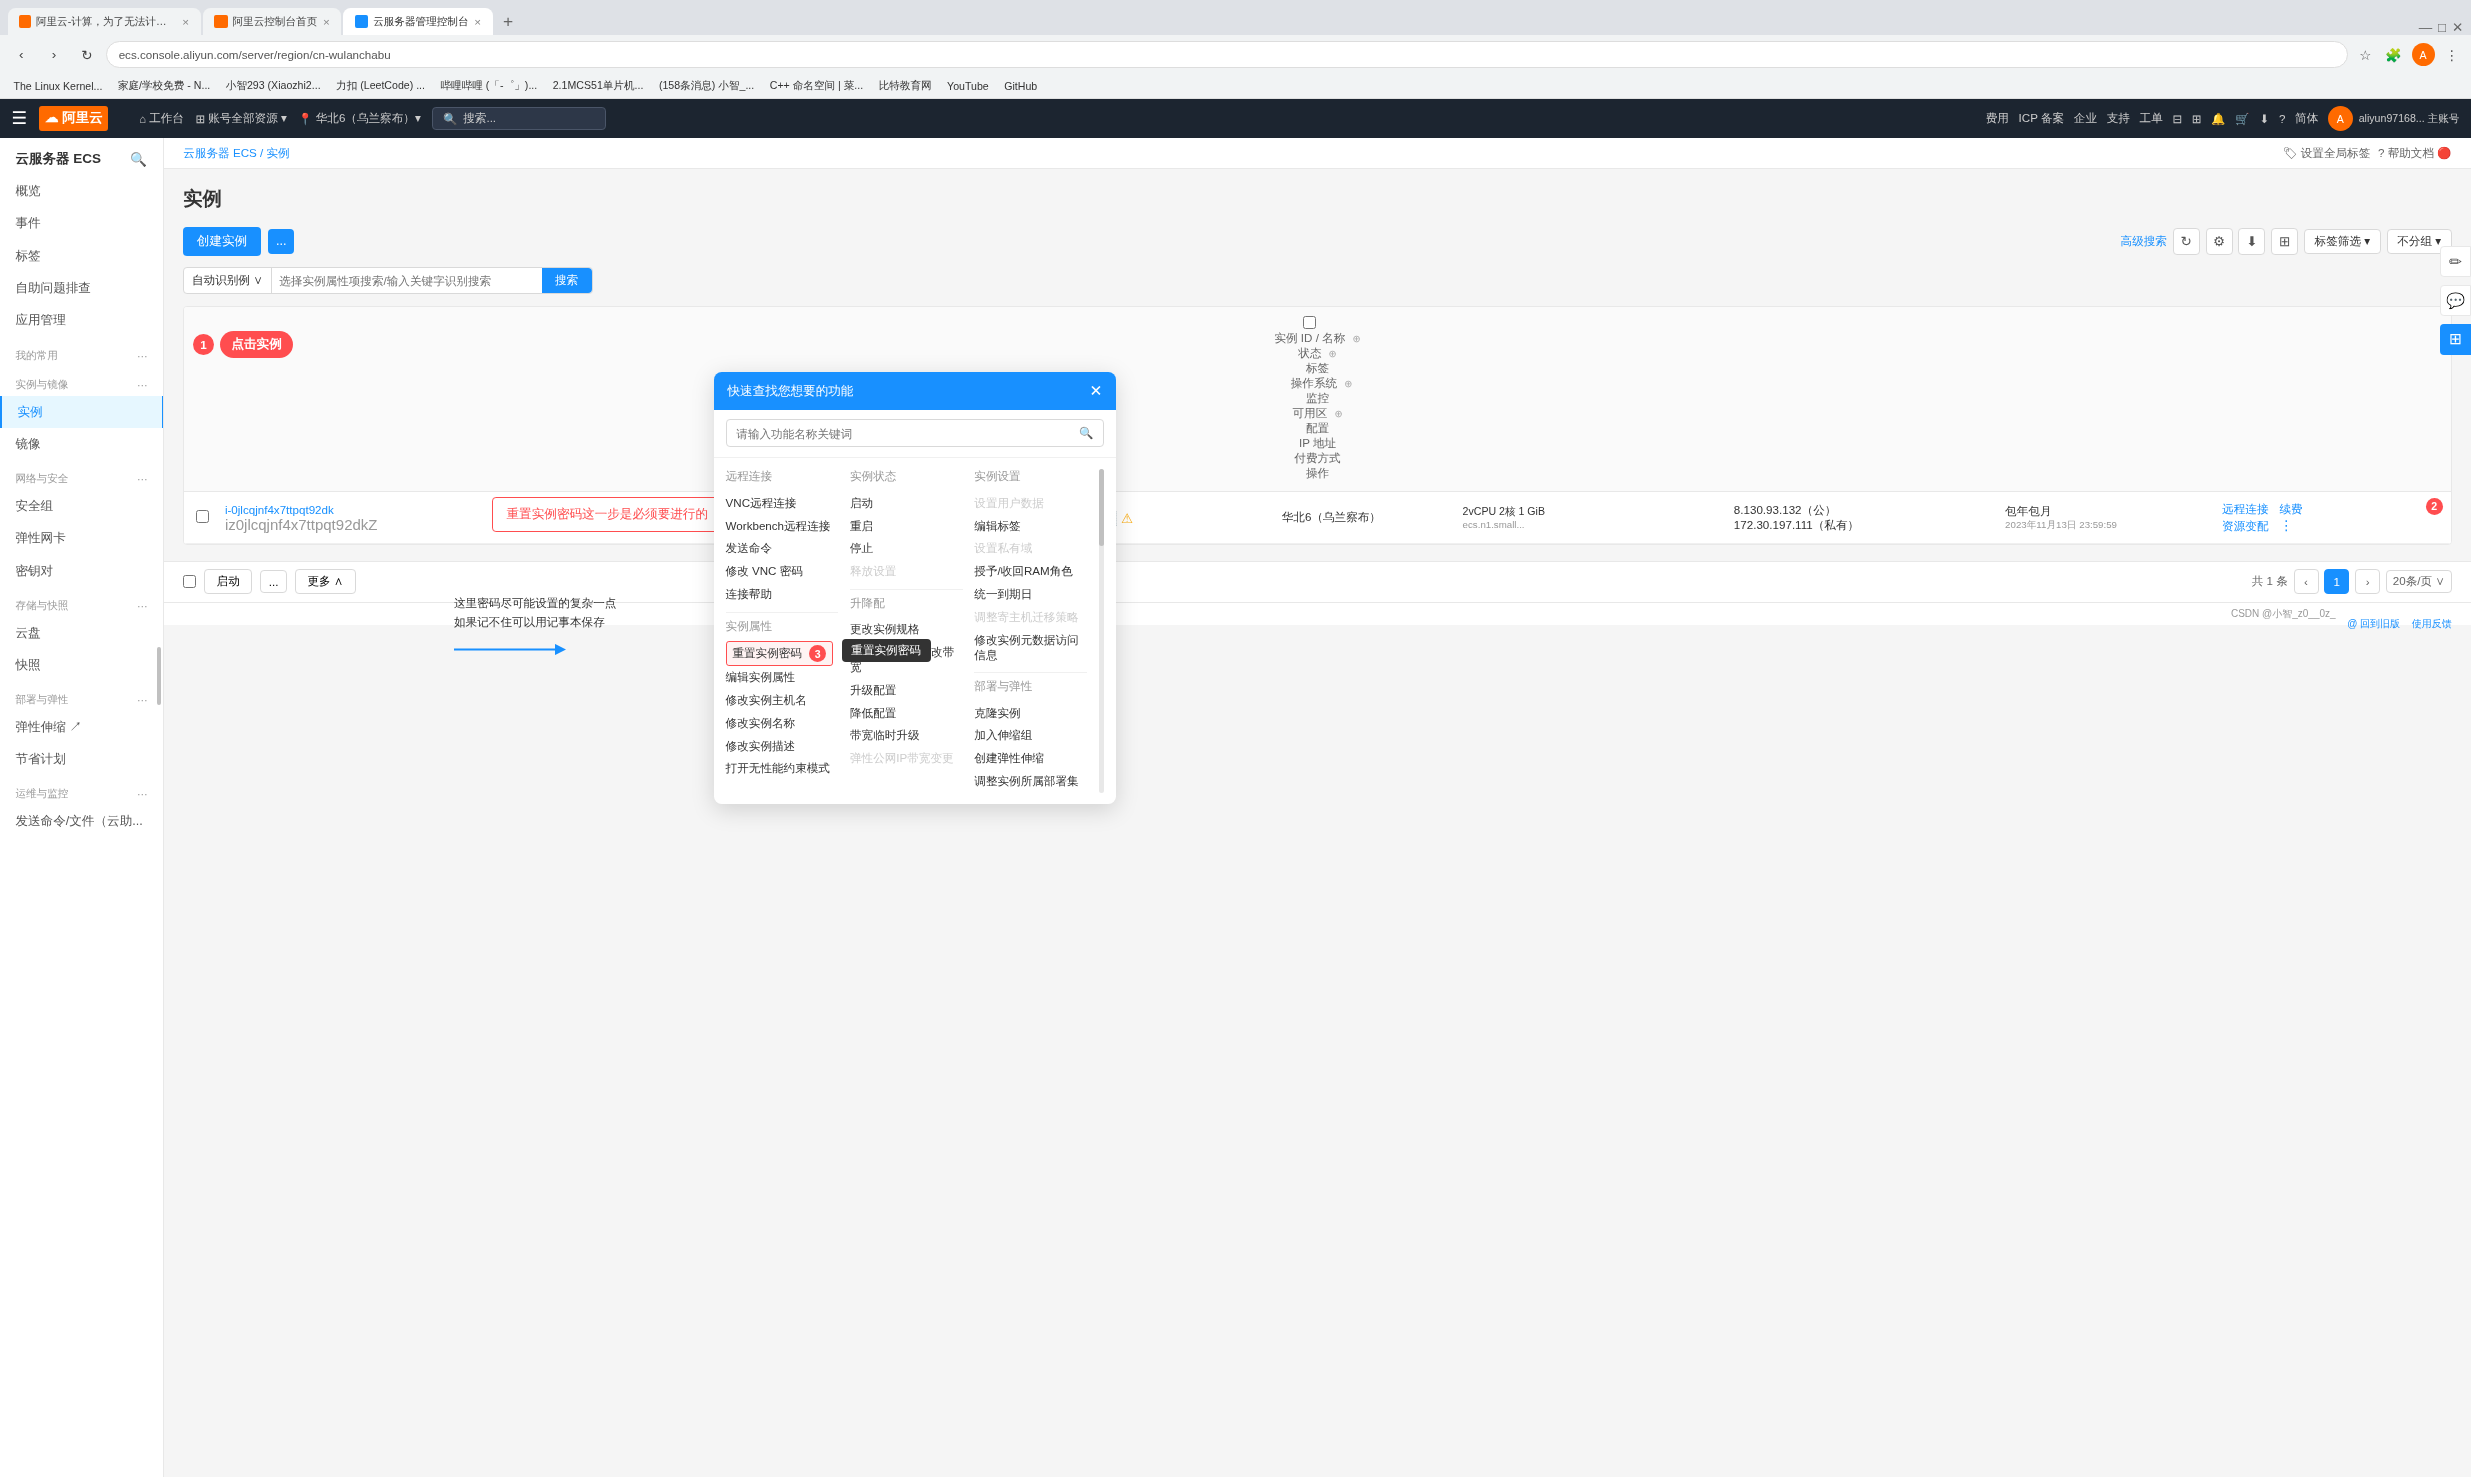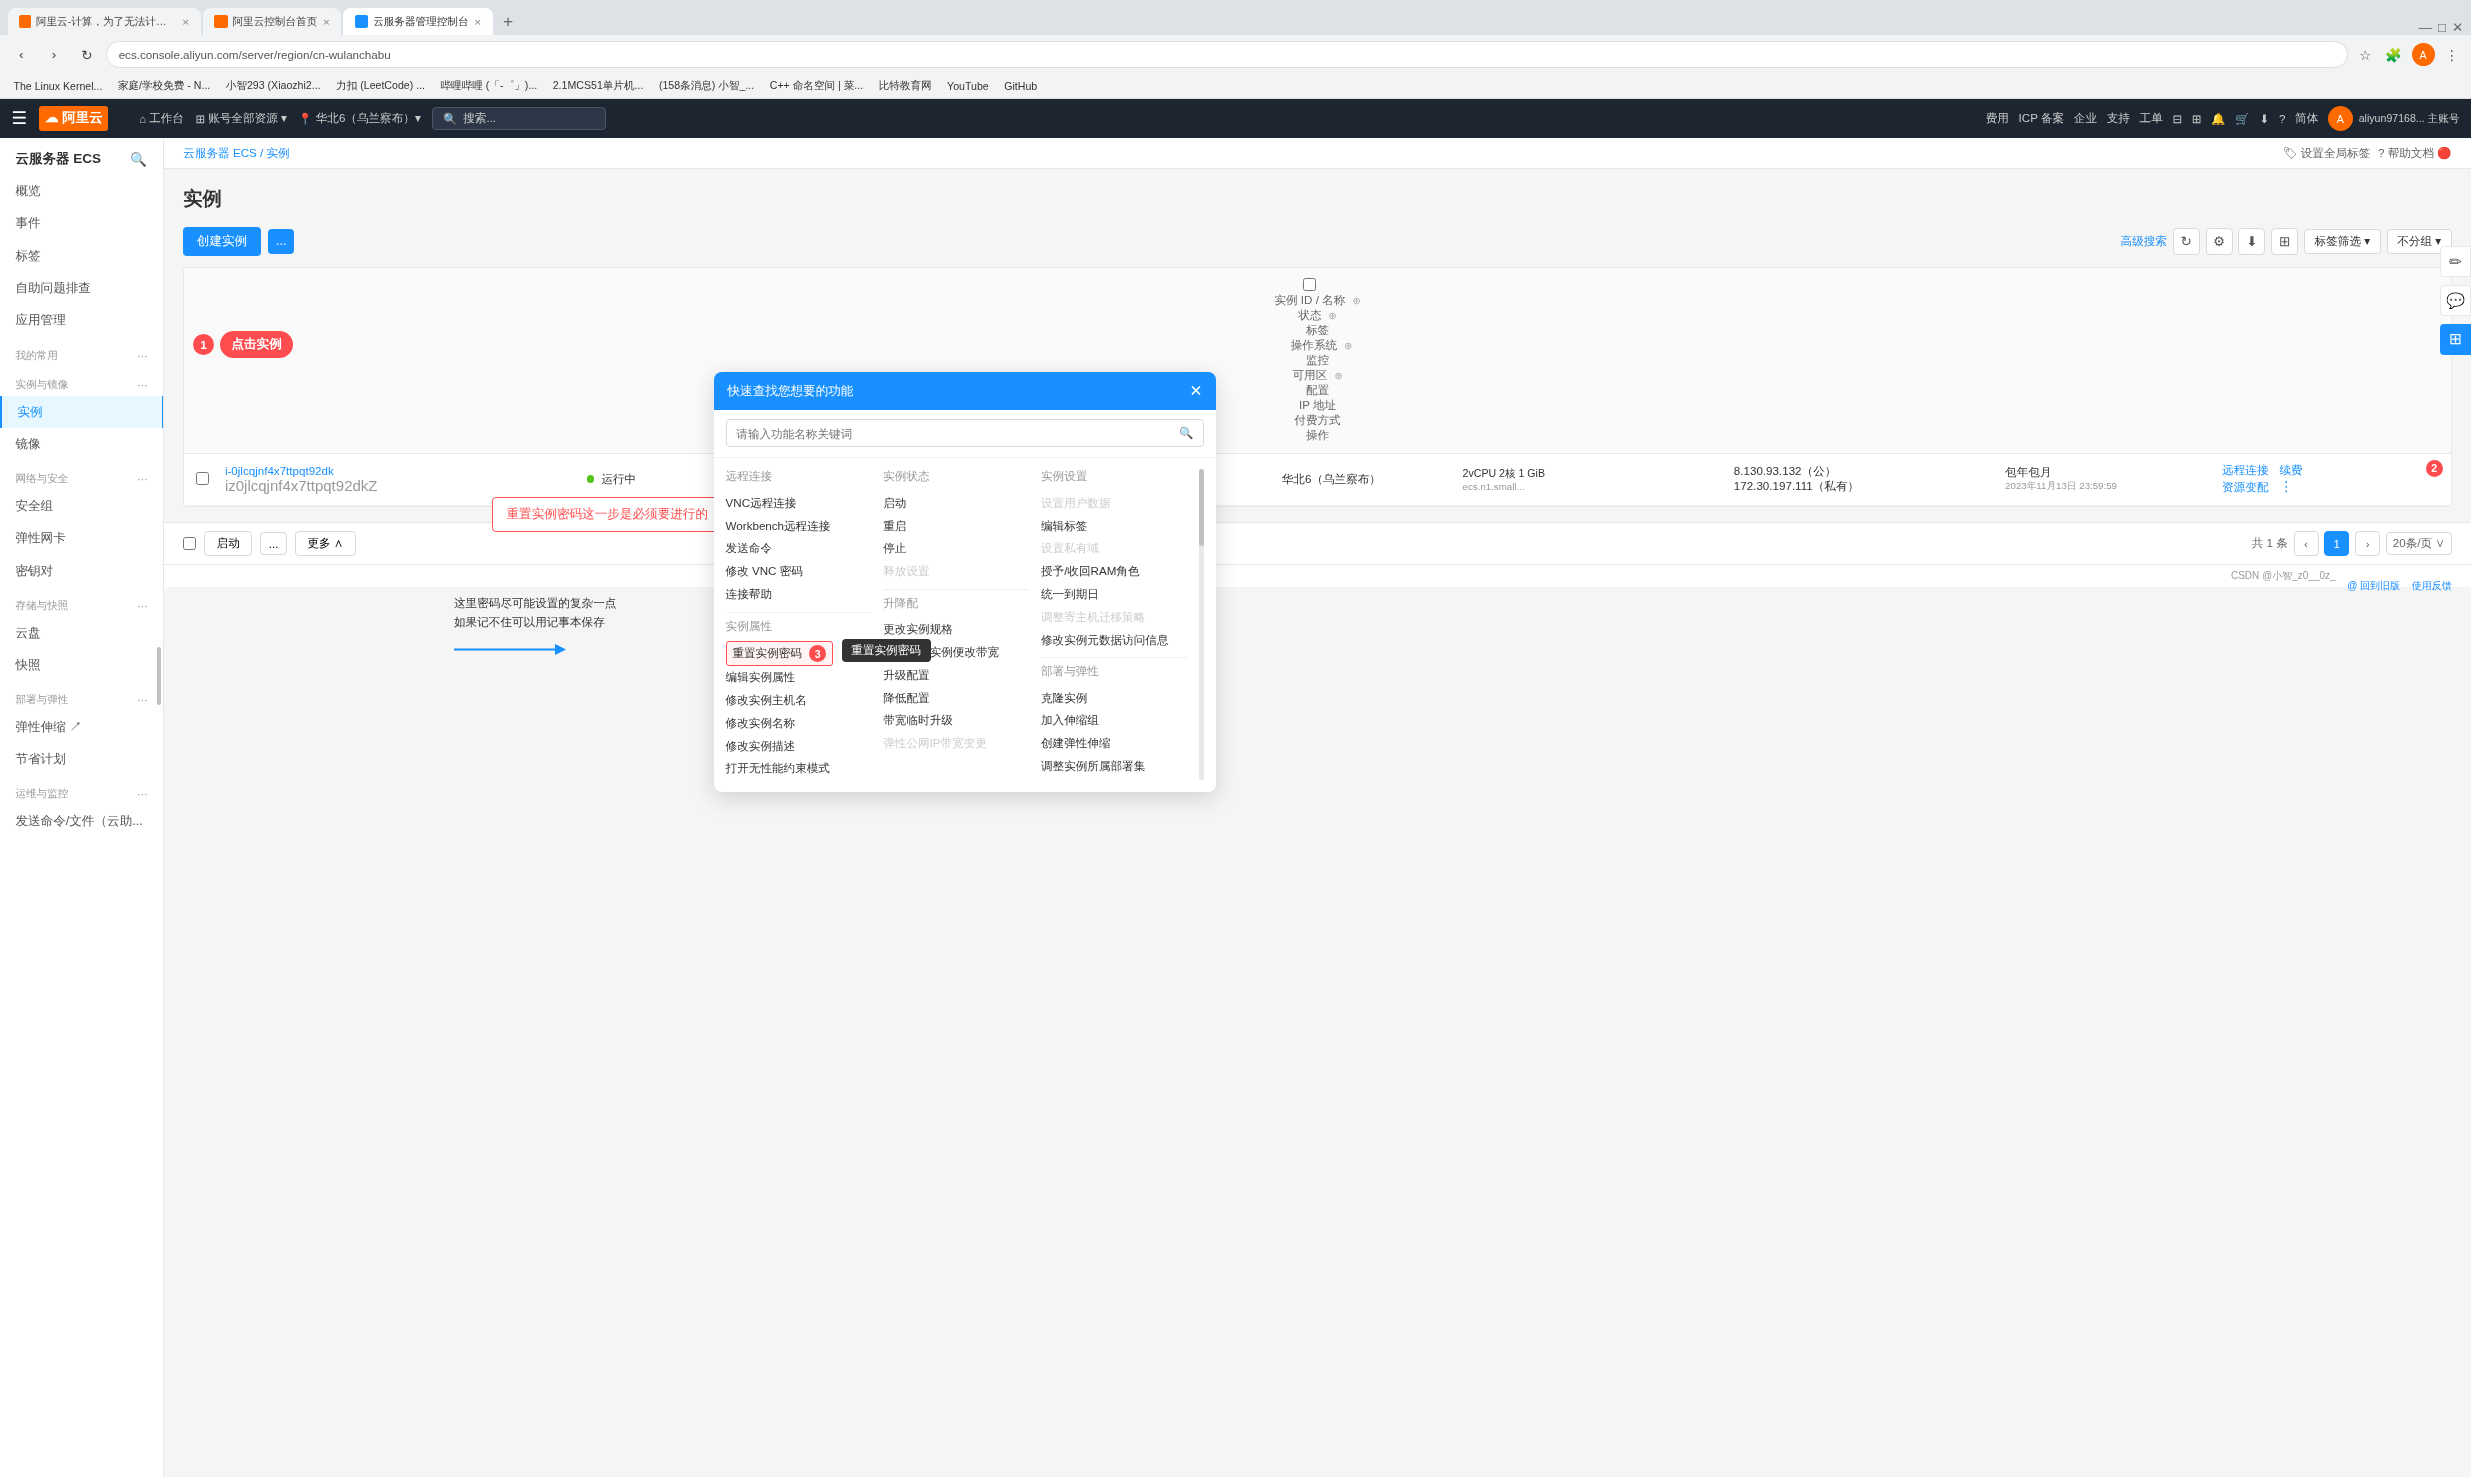--- a/index.html
+++ b/index.html
@@ -87,21 +87,21 @@
     .col-config { flex: 1.5; }
     .col-ip { flex: 1.5; }
     .col-billing { flex: 1.2; }
     .col-ops { flex: 1.2; }
     .col-filter { margin-left: 3.9px; cursor: pointer; color: #aaa; font-size: 9.7px; }
     .status-dot { width: 7.7px; height: 7.7px; border-radius: 50%; background: #52c41a; display: inline-block; margin-right: 3.9px; }
     .link-blue { color: #1890ff; cursor: pointer; }
     .op-link { color: #1890ff; cursor: pointer; margin-right: 7.7px; font-size: 11.6px; }
 
     
-    .quick-search-popup { position: absolute; top: 290px; left: 763px; width: 502px; background: #fff; border-radius: 7.7px; box-shadow: 0 5.8px 23px rgba(0,0,0,0.15); z-index: 100; }
+    .quick-search-popup { position: absolute; top: 290px; left: 763px; width: 402px; background: #fff; border-radius: 7.7px; box-shadow: 0 5.8px 23px rgba(0,0,0,0.15); z-index: 100; }
     .popup-header { background: #1890ff; color: #fff; padding: 9.7px 13.5px; border-radius: 7.7px 7.7px 0 0; display: flex; align-items: center; justify-content: space-between; font-size: 12.6px; font-weight: 500; }
     .popup-close { cursor: pointer; font-size: 15.4px; }
     .popup-search { padding: 9.7px 11.6px; border-bottom: 1px solid #f0f0f0; }
     .popup-content { display: flex; padding: 11.6px; gap: 11.6px; max-height: 367px; overflow-y: auto; }
     .popup-col { flex: 1; }
     .popup-col-title { font-size: 11.6px; color: #999; margin-bottom: 7.7px; font-weight: 500; }
     .popup-item { font-size: 11.6px; color: #333; padding: 3.9px 0; cursor: pointer; }
     .popup-item.disabled { color: #ccc; cursor: not-allowed; }
     .popup-item.highlighted { background: #fff3f3; border: 1px solid #ff4d4f; border-radius: 2.9px; padding: 2.9px 5.8px; color: #333; font-weight: 500; }
 
@@ -340,20 +340,29 @@
           <span class="toolbar-link">高级搜索</span>
           <div class="toolbar-icon-btn">↻</div>
           <div class="toolbar-icon-btn">⚙</div>
           <div class="toolbar-icon-btn">⬇</div>
           <div class="toolbar-icon-btn">⊞</div>
           <div class="tag-filter-btn">标签筛选 ▾</div>
           <div class="tag-filter-btn">不分组 ▾</div>
         </div>
       </div>
 
+      <div class="search-bar">
+        <div class="search-input-wrap">
+          <div class="search-select">
+            <span>自动识别例 ∨</span>
+          </div>
+          <input class="search-input" type="text" placeholder="选择实例属性项搜索/输入关键字识别搜索" style="">
+          <button class="search-btn">搜索</button>
+        </div>
+      </div>
 
       <div class="table-wrap">
         <div class="table-header">
           <div class="col-check"><input type="checkbox" style=""></div>
           <div class="col-id">
             <span>实例 ID / 名称</span>
             <span class="col-filter">⊕</span>
           </div>
           <div class="col-status">
             <span>状态</span>

